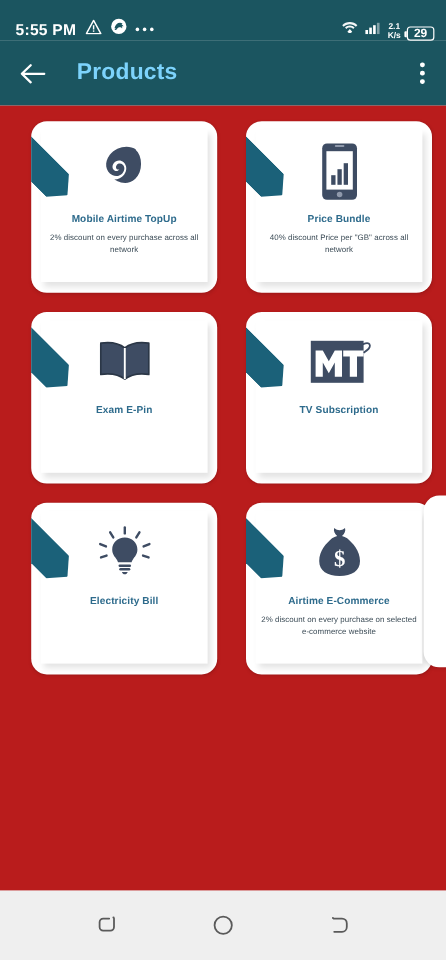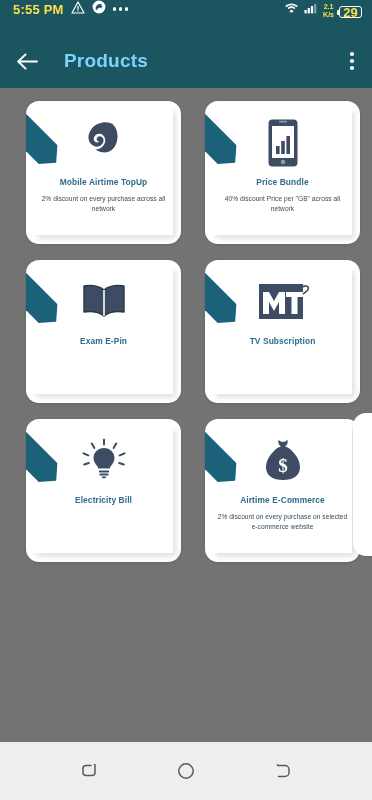--- a/index.html
+++ b/index.html
@@ -6,51 +6,51 @@
   html,body {
     width:372px; height:800px;
     background:#f7f8f8;
     font-family:"Liberation Sans", sans-serif;
     overflow:hidden;
   }
   .phone { position:relative; width:372px; height:800px; display:flex; flex-direction:column; background:#f7f8f8; }
 
   
   .statusbar {
-    height:34px; background:#1b5560; color:#fde047;
-    display:flex; align-items:flex-start; justify-content:space-between;
+    height:34px; background:#1b5560; color:#ffffff;
+    display:flex; align-items:flex-end; justify-content:space-between;
     padding:0 10px 0 13px; flex:0 0 34px;
   }
   .sb-left { display:flex; align-items:center; gap:7px; }
   .sb-time { font-size:13px; font-weight:bold; letter-spacing:.2px; }
   .sb-right { display:flex; align-items:flex-end; gap:5px; }
   .ico { display:block; }
   .dots3 { display:flex; gap:2.5px; align-items:center; }
   .dots3 i { width:3.5px; height:3.5px; border-radius:50%; background:#fff; display:block; }
   .netspeed { font-size:7px; line-height:7.5px; text-align:center; font-weight:bold; }
   .batt {
     border:1.3px solid #fff; border-radius:3px; width:23px; height:12px;
     display:flex; align-items:center; justify-content:center;
-    font-size:13px; font-weight:bold; position:relative;
+    font-size:10px; font-weight:bold; position:relative;
   }
   .batt::before { content:""; position:absolute; left:-3.5px; top:3px; width:2px; height:5px; background:#fff; border-radius:1px 0 0 1px; }
 
   
   .appbar {
     height:54px; flex:0 0 54px; background:#1b5560; color:#7dd3fc;
     display:flex; align-items:center; padding:0 14px 0 16px;
   }
   .appbar-title { font-size:19px; font-weight:bold; margin-left:26px; letter-spacing:.2px; }
   .appbar-spacer { flex:1; }
   .kebab { display:flex; flex-direction:column; gap:3.2px; padding:6px 4px; cursor:pointer; }
   .kebab i { width:3.6px; height:3.6px; border-radius:50%; background:#fff; display:block; }
   .backarrow { cursor:pointer; display:flex; }
 
   
-  .content { flex:1; position:relative; overflow:hidden; background:#737373; }
+  .content { flex:1; position:relative; overflow:hidden; background:#b91c1c; }
   .grid {
     display:grid;
     grid-template-columns:repeat(2, 155px);
     column-gap:24px; row-gap:16px;
     padding:13px 0 0 26px;
   }
   .card {
     width:155px; height:143px; background:#ffffff; border-radius:13px;
     box-shadow:0 1px 3px rgba(0,0,0,.10), 0 0 1px rgba(0,0,0,.06);
     position:relative; overflow:hidden; cursor:pointer;

